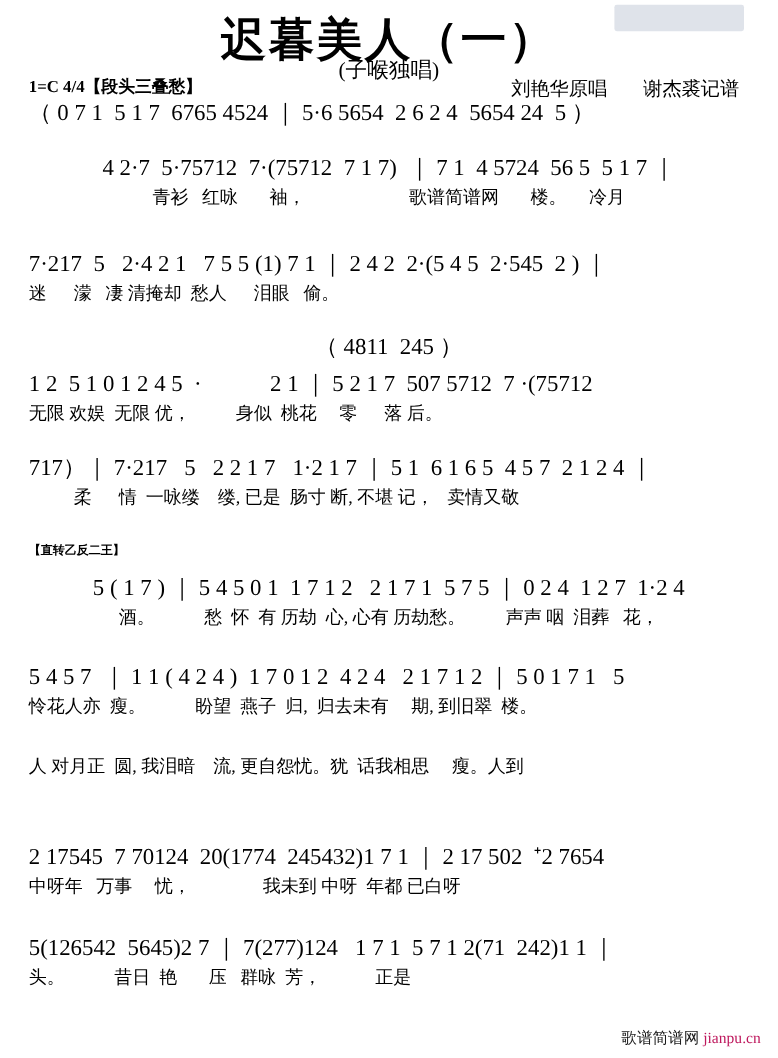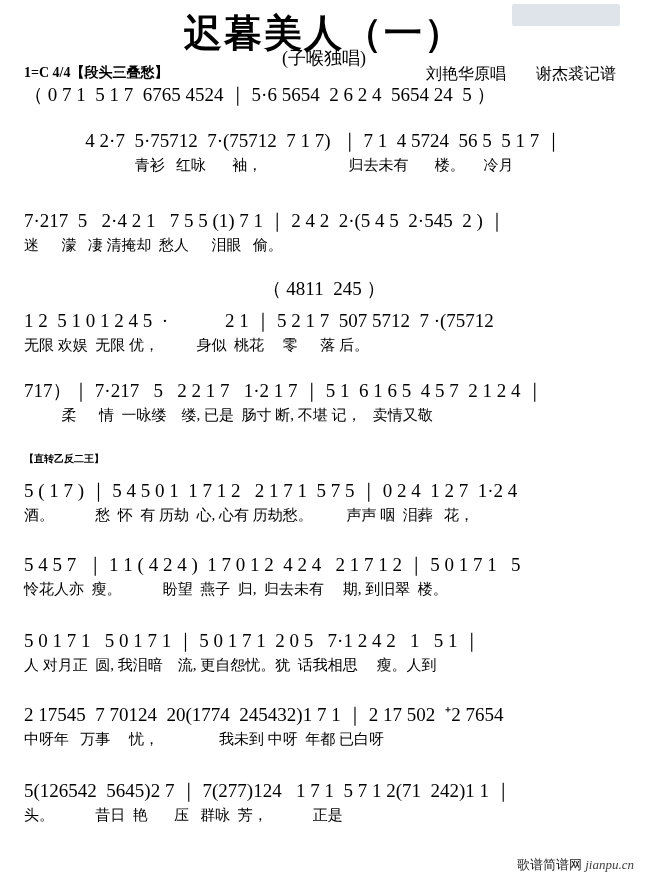--- a/index.html
+++ b/index.html
@@ -65,21 +65,21 @@
   .center-note{
     position:absolute;left:0;width:600px;text-align:center;
     font-size:19px;white-space:pre;
   }
 
   
   .wm{
     position:absolute;right:14px;bottom:8px;
     font-size:13px;color:#1a1a1a;
   }
-  .wm .blue{color:#404040;font-style:italic;}
+  .wm .blue{color:#be185d;}
 </style>
 </head>
 <body>
 
 <div class="page">
 
   <div class="smear"></div>
 
   <div class="title">迟暮美人（一）</div>
   <div class="subtitle">(子喉独唱)</div>
@@ -88,21 +88,21 @@
     <span>刘艳华原唱</span>
     <span>谢杰裘记谱</span>
   </div>
 
   <div class="line" style="top:82px;">
     <div class="notes">（ 0 7 1  5 1 7  6765 4524 ｜ 5·6 5654  2 6 2 4  5654 24  5 ）</div>
   </div>
 
   <div class="line" style="top:128px;text-align:center;">
     <div class="notes">4 2·7  5·75712  7·(75712  7 1 7)  ｜ 7 1  4 5724  56 5  5 1 7 ｜</div>
-    <div class="lyrics">青衫   红咏       袖，                       归去未有       楼。     冷月</div>
+    <div class="lyrics">青衫   红咏       袖，                       歌谱简谱网       楼。     冷月</div>
   </div>
 
   <div class="line" style="top:208px;">
     <div class="notes">7·217  5   2·4 2 1   7 5 5 (1) 7 1 ｜ 2 4 2  2·(5 4 5  2·545  2 ) ｜</div>
     <div class="lyrics">迷      濛   凄 清掩却  愁人      泪眼   偷。</div>
   </div>
 
   <div class="line" style="top:276px;height:26px;">
     <div class="center-note">（ 4811  245 ）</div>
   </div>
@@ -114,32 +114,31 @@
 
   <div class="line" style="top:378px;">
     <div class="notes">717）｜ 7·217   5   2 2 1 7   1·2 1 7 ｜ 5 1  6 1 6 5  4 5 7  2 1 2 4 ｜</div>
     <div class="lyrics">          柔      情  一咏缕    缕, 已是  肠寸 断, 不堪 记，   卖情又敬</div>
   </div>
 
   <div class="line" style="top:452px;">
     <div class="section-tag">【直转乙反二王】</div>
   </div>
 
-  <div class="line" style="top:478px;">
+  <div class="line" style="top:478px;text-align:center;">
     <div class="notes">5 ( 1 7 ) ｜ 5 4 5 0 1  1 7 1 2   2 1 7 1  5 7 5 ｜ 0 2 4  1 2 7  1·2 4</div>
     <div class="lyrics">酒。           愁  怀  有 历劫  心, 心有 历劫愁。         声声 咽  泪葬   花，</div>
   </div>
 
   <div class="line" style="top:552px;">
     <div class="notes">5 4 5 7  ｜ 1 1 ( 4 2 4 )  1 7 0 1 2  4 2 4   2 1 7 1 2 ｜ 5 0 1 7 1   5</div>
     <div class="lyrics">怜花人亦  瘦。           盼望  燕子  归,  归去未有     期, 到旧翠  楼。</div>
   </div>
 
   <div class="line" style="top:628px;">
-    <div class="notes">5 0 1 7 1   5 0 1 7 1 ｜ 5 0 1 7 1  2 0 5   7·1 2 4 2   1   5 1 ｜</div>
     <div class="lyrics">人 对月正  圆, 我泪暗    流, 更自怨忧。犹  话我相思     瘦。人到</div>
   </div>
 
   <div class="line" style="top:702px;">
     <div class="notes">2 17545  7 70124  20(1774  245432)1 7 1 ｜ 2 17 502  ⁺2 7654</div>
     <div class="lyrics">中呀年   万事     忧，                我未到 中呀  年都 已白呀</div>
   </div>
 
   <div class="line" style="top:778px;">
     <div class="notes">5(126542  5645)2 7 ｜ 7(277)124   1 7 1  5 7 1 2(71  242)1 1 ｜</div>

